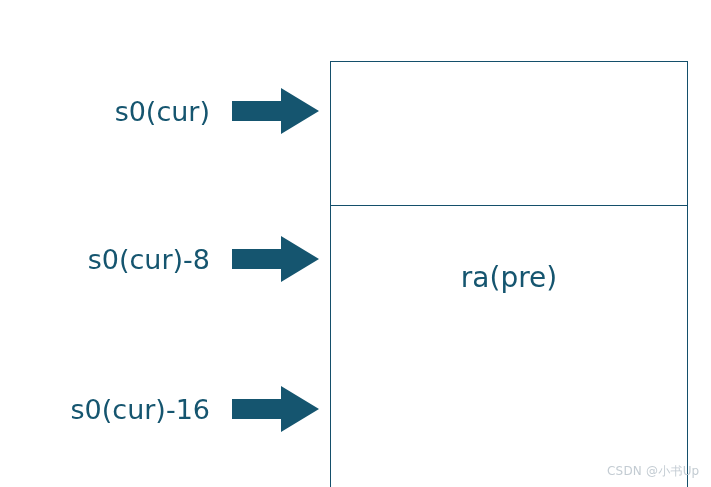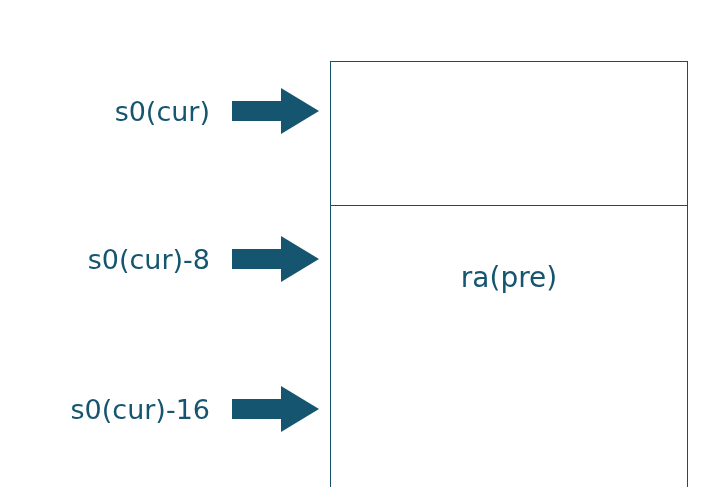--- a/index.html
+++ b/index.html
@@ -118,14 +118,15 @@
       </svg>
     </div>
 
   </div>
 
   <div class="stack-box">
     <div class="stack-cell cell-0"></div>
     <div class="stack-cell cell-1">ra(pre)</div>
   </div>
 
+  <div class="watermark">CSDN @小书Up</div>
 
 </div>
 
 </body></html>

